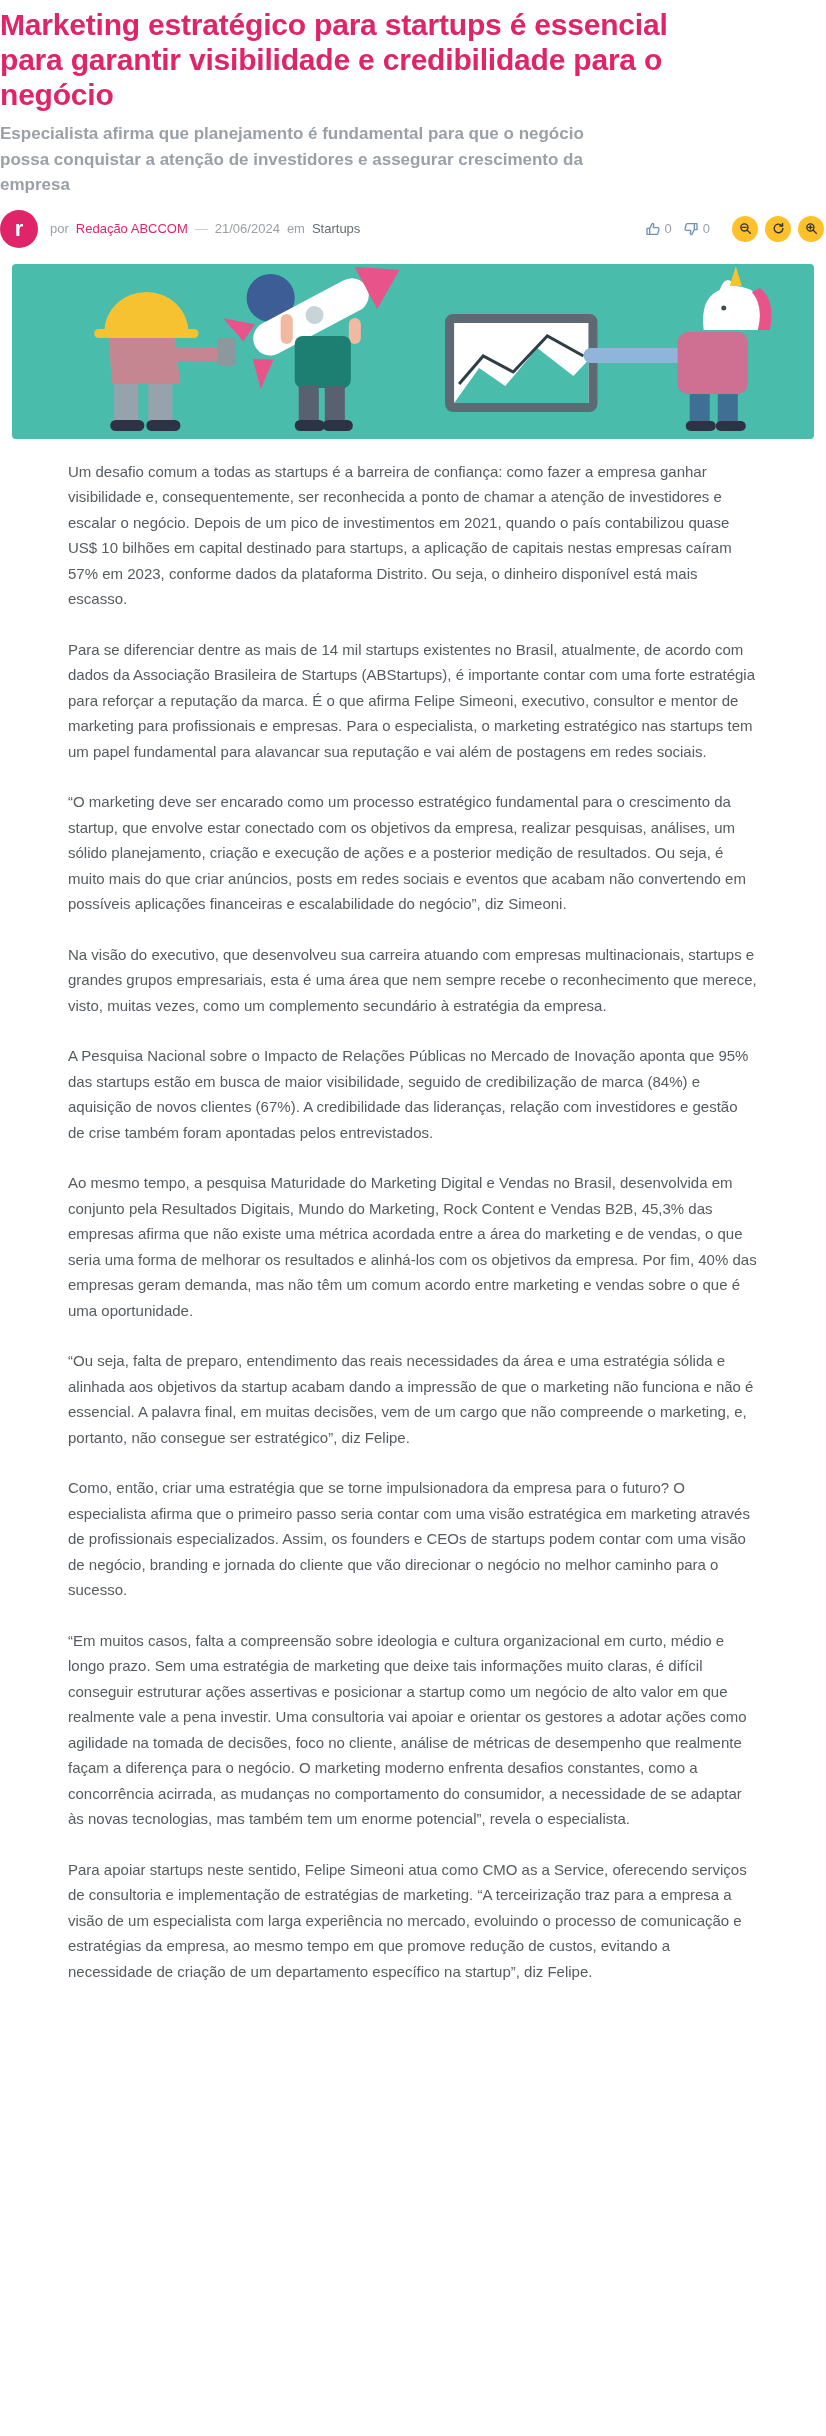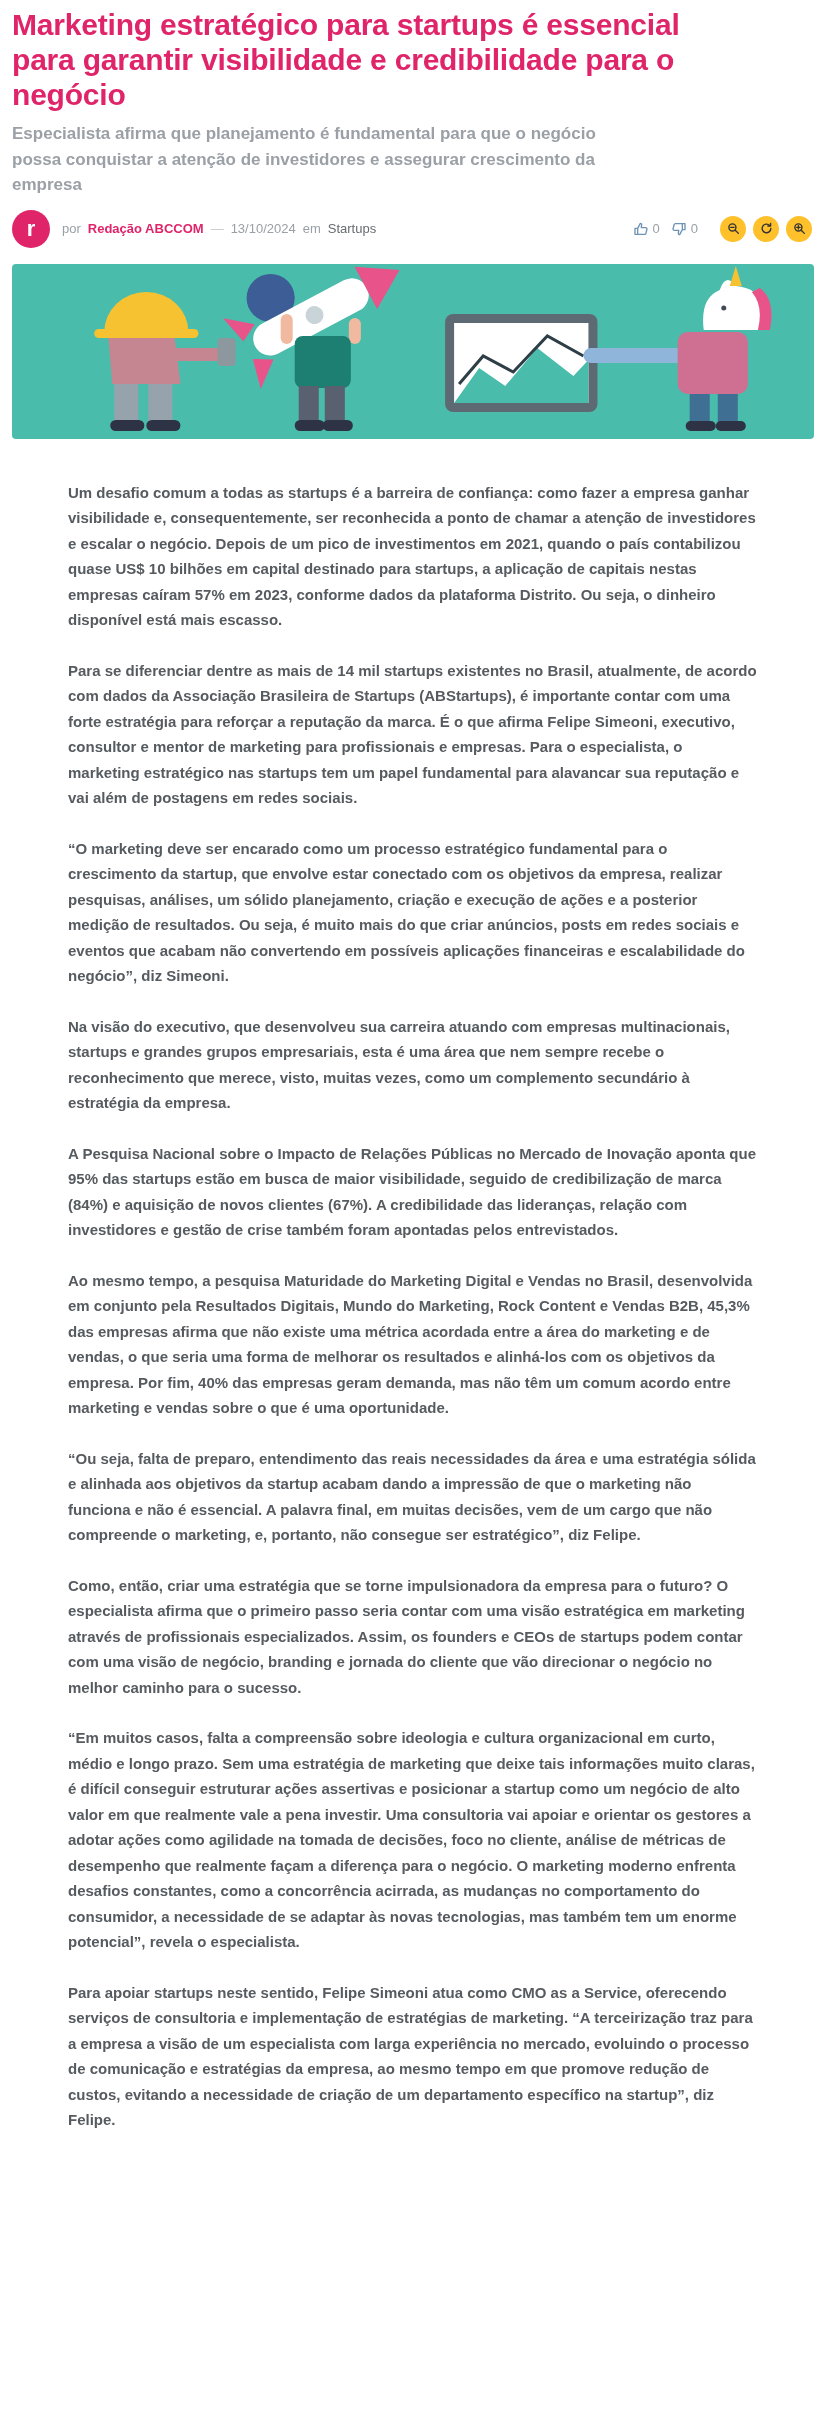--- a/index.html
+++ b/index.html
@@ -9,21 +9,21 @@
   }
   *{box-sizing:border-box;margin:0;padding:0;}
   html,body{background:#ffffff;}
   body{
     width:826px;
     font-family:"Liberation Sans", sans-serif;
     color:#565b60;
     -webkit-font-smoothing:antialiased;
   }
   .page{padding:8px 0 24px;}
-  .header{padding:0 12px;}
+  .header{padding:0 0;}
   h1.title{
     font-size:30px;
     line-height:1.16;
     font-weight:700;
     color:var(--accent,#e0246a);
     max-width:730px;
     letter-spacing:-0.2px;
   }
   .subtitle{
     margin-top:9px;
@@ -50,21 +50,21 @@
   .avatar{
     width:38px;height:38px;border-radius:50%;
     background:var(--accent,#e0246a);
     color:#fff;
     display:flex;align-items:center;justify-content:center;
     font-size:22px;font-weight:700;
     margin-right:5px;
     cursor:pointer;
     flex:0 0 auto;
   }
-  .author{color:var(--accent,#e0246a);font-weight:700;text-decoration:none;cursor:pointer;text-align:center;}
+  .author{color:var(--accent,#e0246a);font-weight:400;text-decoration:none;cursor:pointer;text-align:center;}
   .sep{color:#c5c9cd;}
   .category{color:#666c72;font-weight:400;text-decoration:none;cursor:pointer;}
   .byline-right{display:flex;align-items:center;gap:7px;padding-right:2px;}
   .reaction{
     display:flex;align-items:center;gap:4px;
     background:none;border:0;cursor:pointer;
     color:#6f93b4;font-size:13px;
     font-family:inherit;
     padding:2px;
   }
@@ -78,21 +78,21 @@
     cursor:pointer;padding:0;
   }
   .round-btn span{display:flex;line-height:0;}
   .hero{
     margin:16px 12px 0;
     border-radius:4px;
     overflow:hidden;
     line-height:0;
   }
   .hero svg{width:100%;height:175px;display:block;}
-  .bodytext{padding:41px 68px 0;font-weight:bold;}
+  .bodytext{padding:20px 68px 0;}
   .bodytext p{
     font-size:15px;
     line-height:1.7;
     margin-bottom:25px;
     color:#565b60;
   }
   .bodytext p:last-child{margin-bottom:0;}
 </style>
 </head>
 <body>
@@ -104,21 +104,21 @@
     <p class="subtitle">Especialista afirma que planejamento é fundamental para que o negócio possa conquistar a atenção de investidores e assegurar crescimento da empresa</p>
 
     <div class="byline">
       <div class="byline-left">
         <div class="avatar">
           <span>r</span>
         </div>
         <span>por</span>
         <a class="author">Redação ABCCOM</a>
         <span class="sep">—</span>
-        <span>13/10/2024</span>
+        <span>21/06/2024</span>
         <span>em</span>
         <a class="category">Startups</a>
       </div>
 
       <div class="byline-right">
         <button class="reaction">
           <span class="ric">
             <svg width="16" height="16" viewBox="0 0 24 24" fill="none" stroke="currentColor" stroke-width="2" stroke-linejoin="round" stroke-linecap="round">
                 <path d="M7 11v9H3v-9h4zm0 0l4-7.5c1.2 0 2.2 1 2 2.2L12.4 10H19c1.3 0 2.2 1.2 1.9 2.4l-1.5 6c-.2.7-1.1 1.6-2 1.6H7"></path>
               </svg>

